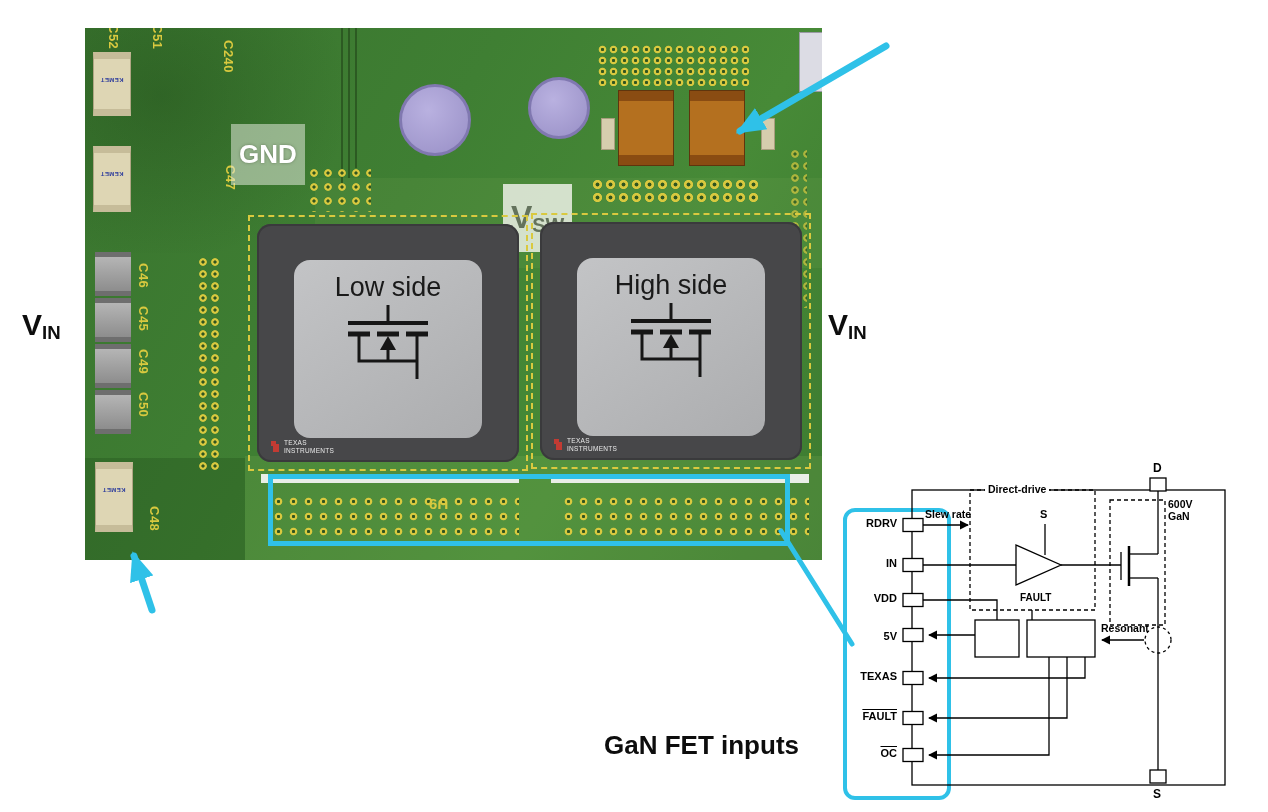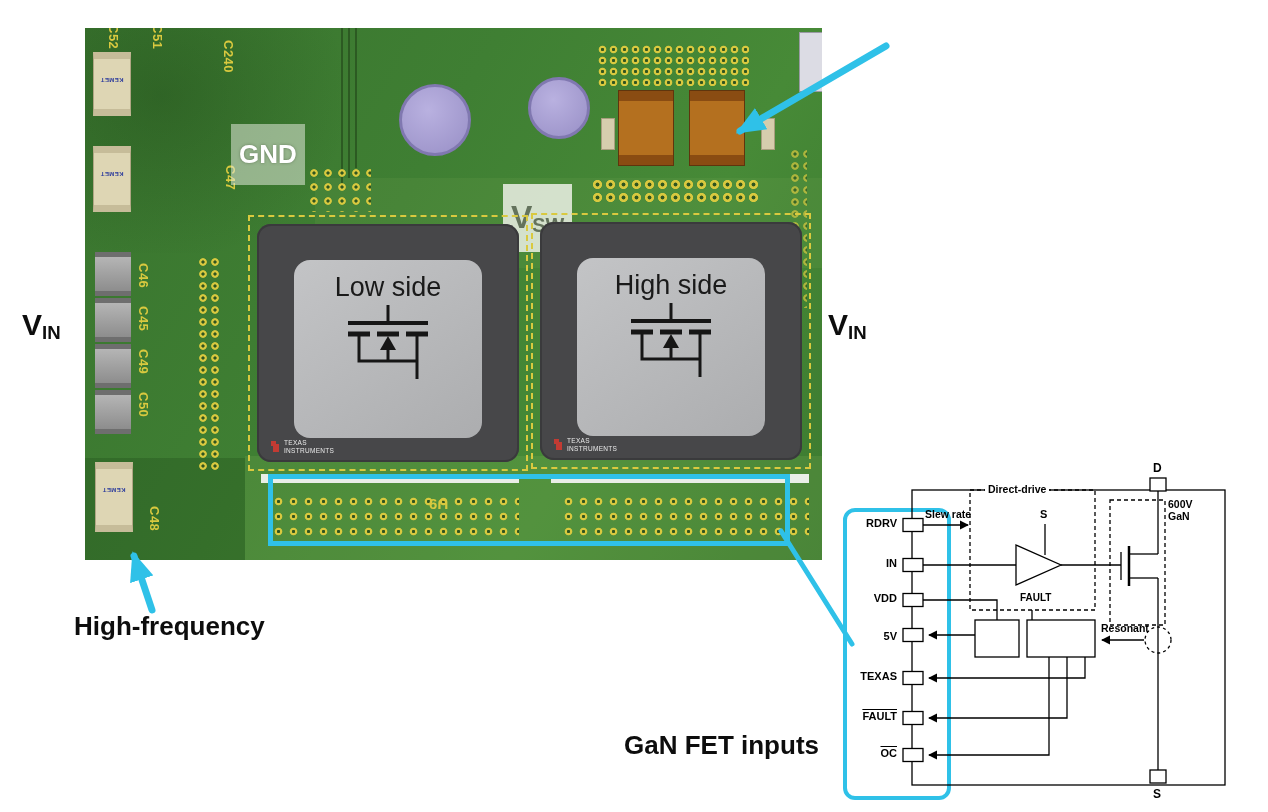--- a/index.html
+++ b/index.html
@@ -205,24 +205,23 @@
 
 
   <div class="vin" style="left:22px;top:308px">
     <span>V</span><span class="sub">IN</span>
   </div>
   <div class="vin" style="left:828px;top:308px">
     <span>V</span><span class="sub">IN</span>
   </div>
 
   <div class="ann" style="left:74px;top:610px;line-height:1.25">
-    <div>High-frequency</div>
-  </div>
-
-  <div class="ann" style="left:624px;top:730px">GaN FET inputs</div>
+  </div>
+
+  <div class="ann" style="left:604px;top:730px">GaN FET inputs</div>
 
   <svg class="overlay" width="1268" height="812" viewBox="0 0 1268 812">
     <defs>
       <marker id="ac" viewBox="0 0 6 5" refX="5" refY="2.5" markerWidth="4.2" markerHeight="3.6" orient="auto">
         <path d="M0 0 L6 2.5 L0 5 Z" fill="#2fc1e8"></path>
       </marker>
     </defs>
     <line x1="886" y1="46" x2="740" y2="131" stroke="#2fc1e8" stroke-width="7" stroke-linecap="round" marker-end="url(#ac)"></line>
     <line x1="152" y1="610" x2="134" y2="556" stroke="#2fc1e8" stroke-width="7" stroke-linecap="round" marker-end="url(#ac)"></line>
     <line x1="781" y1="531" x2="852" y2="644" stroke="#2fc1e8" stroke-width="5" stroke-linecap="round"></line>

